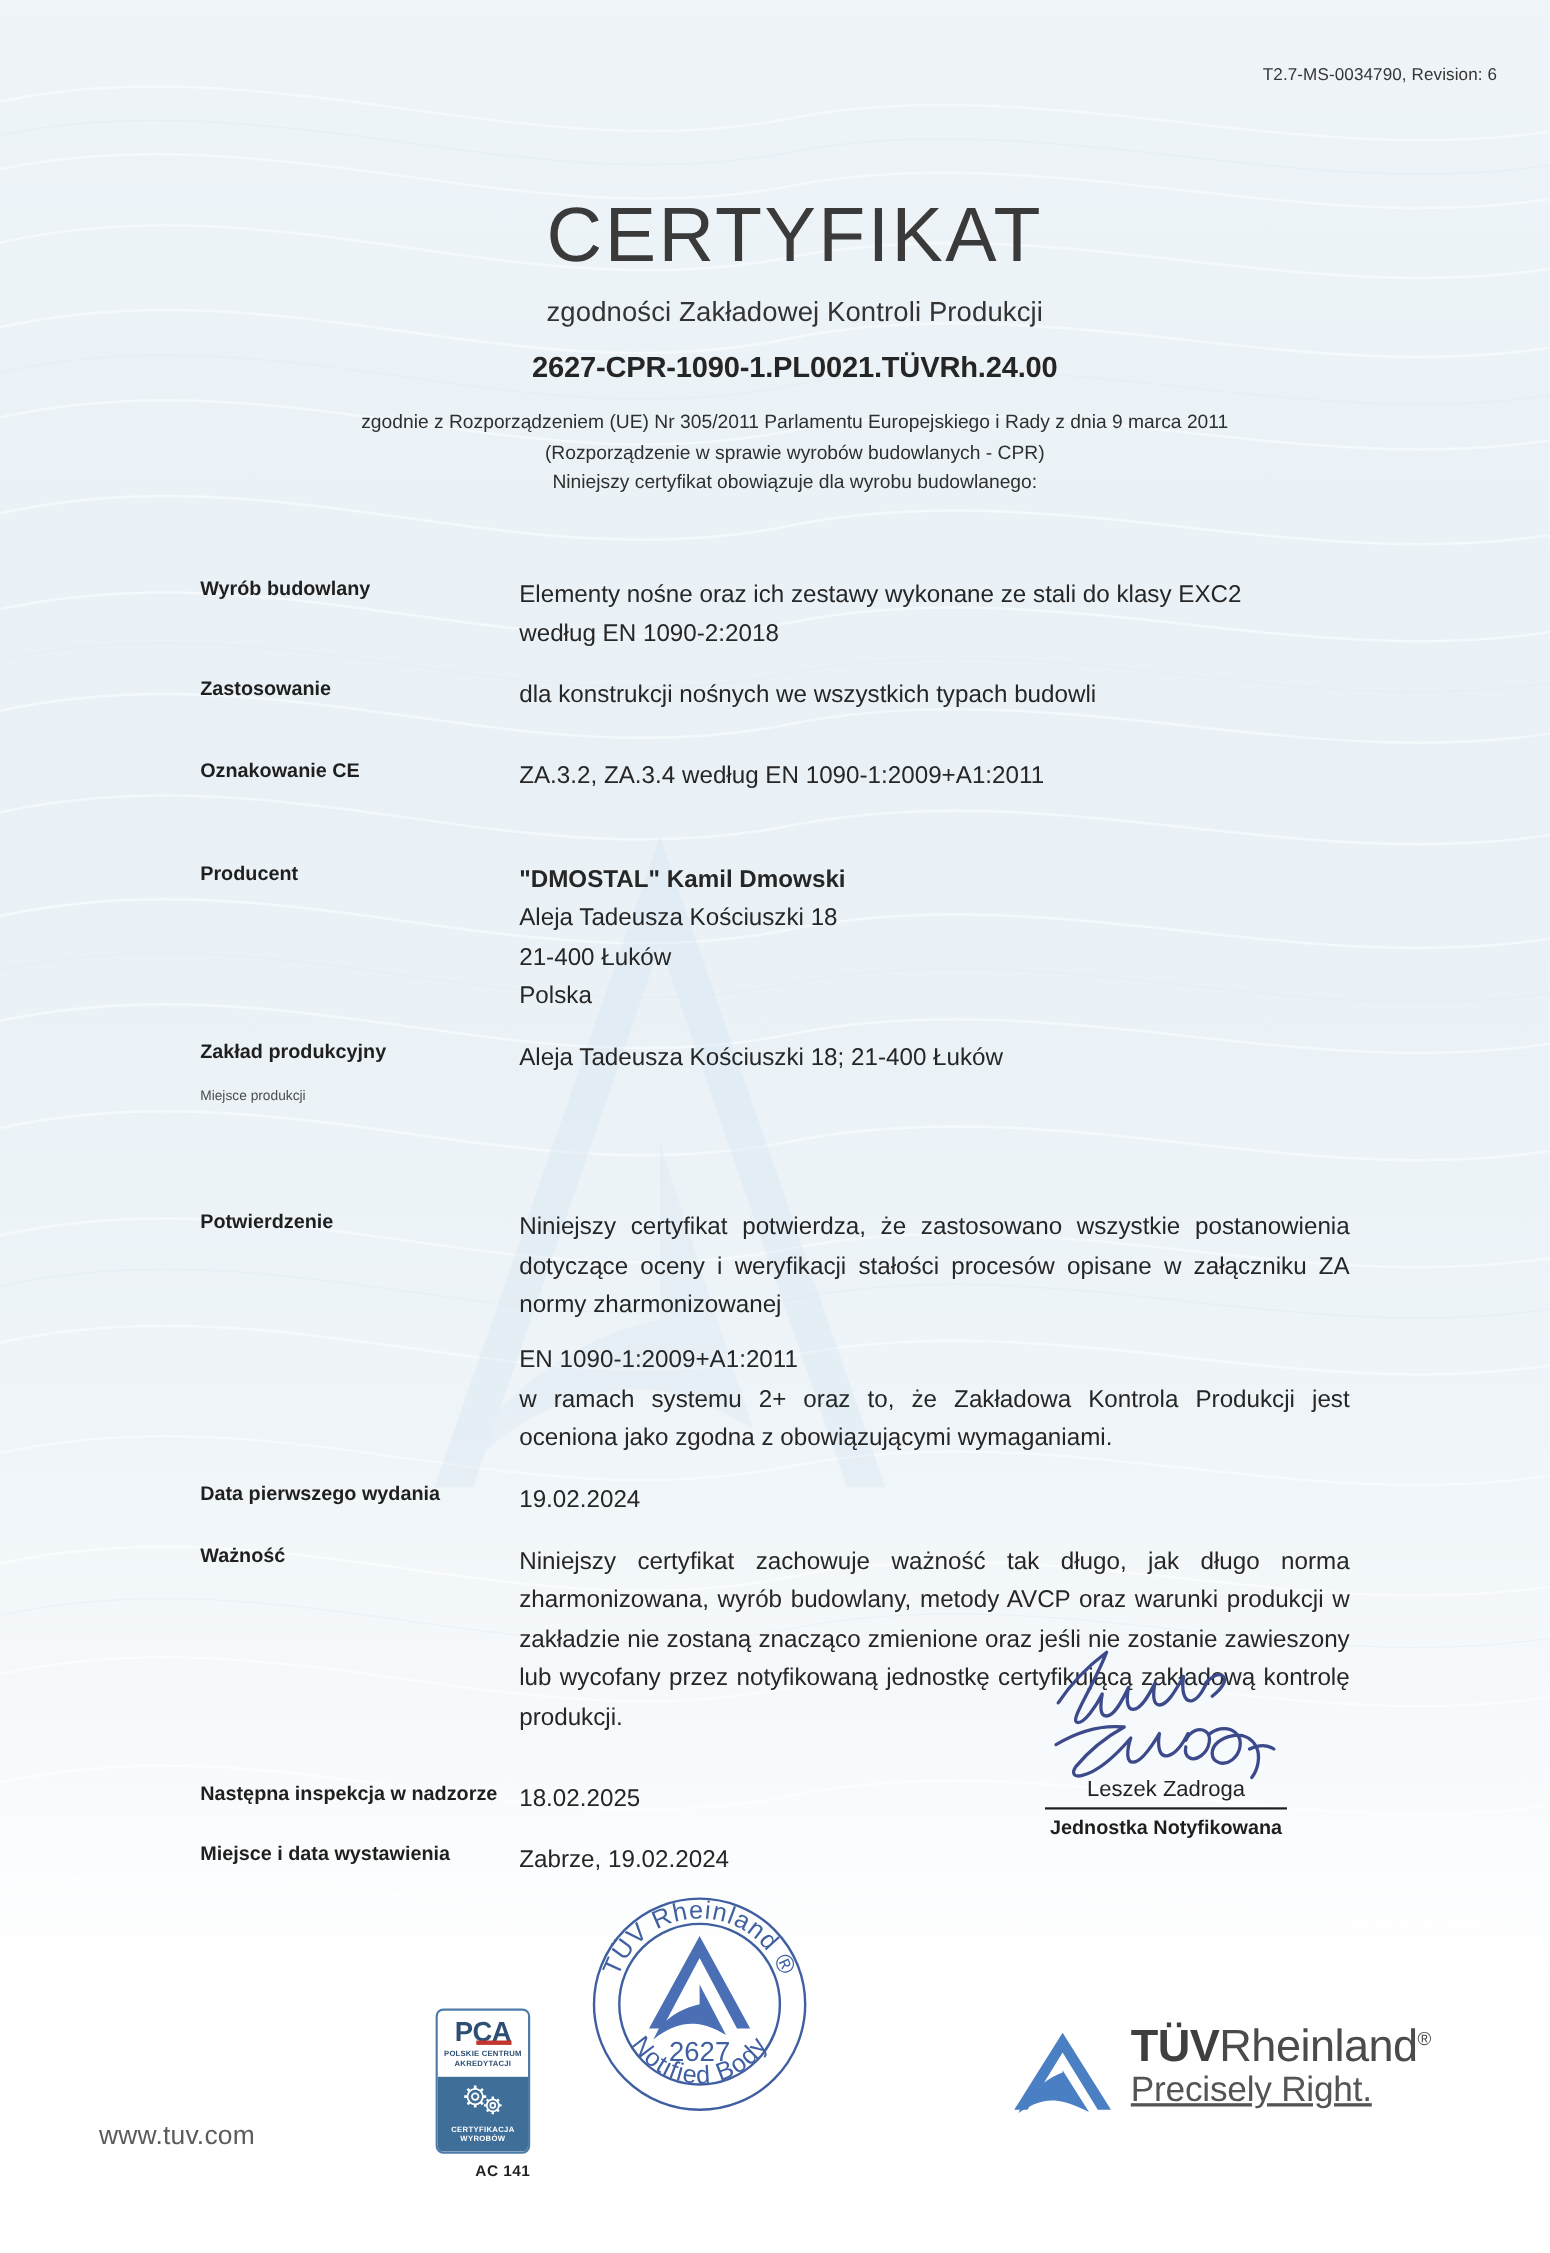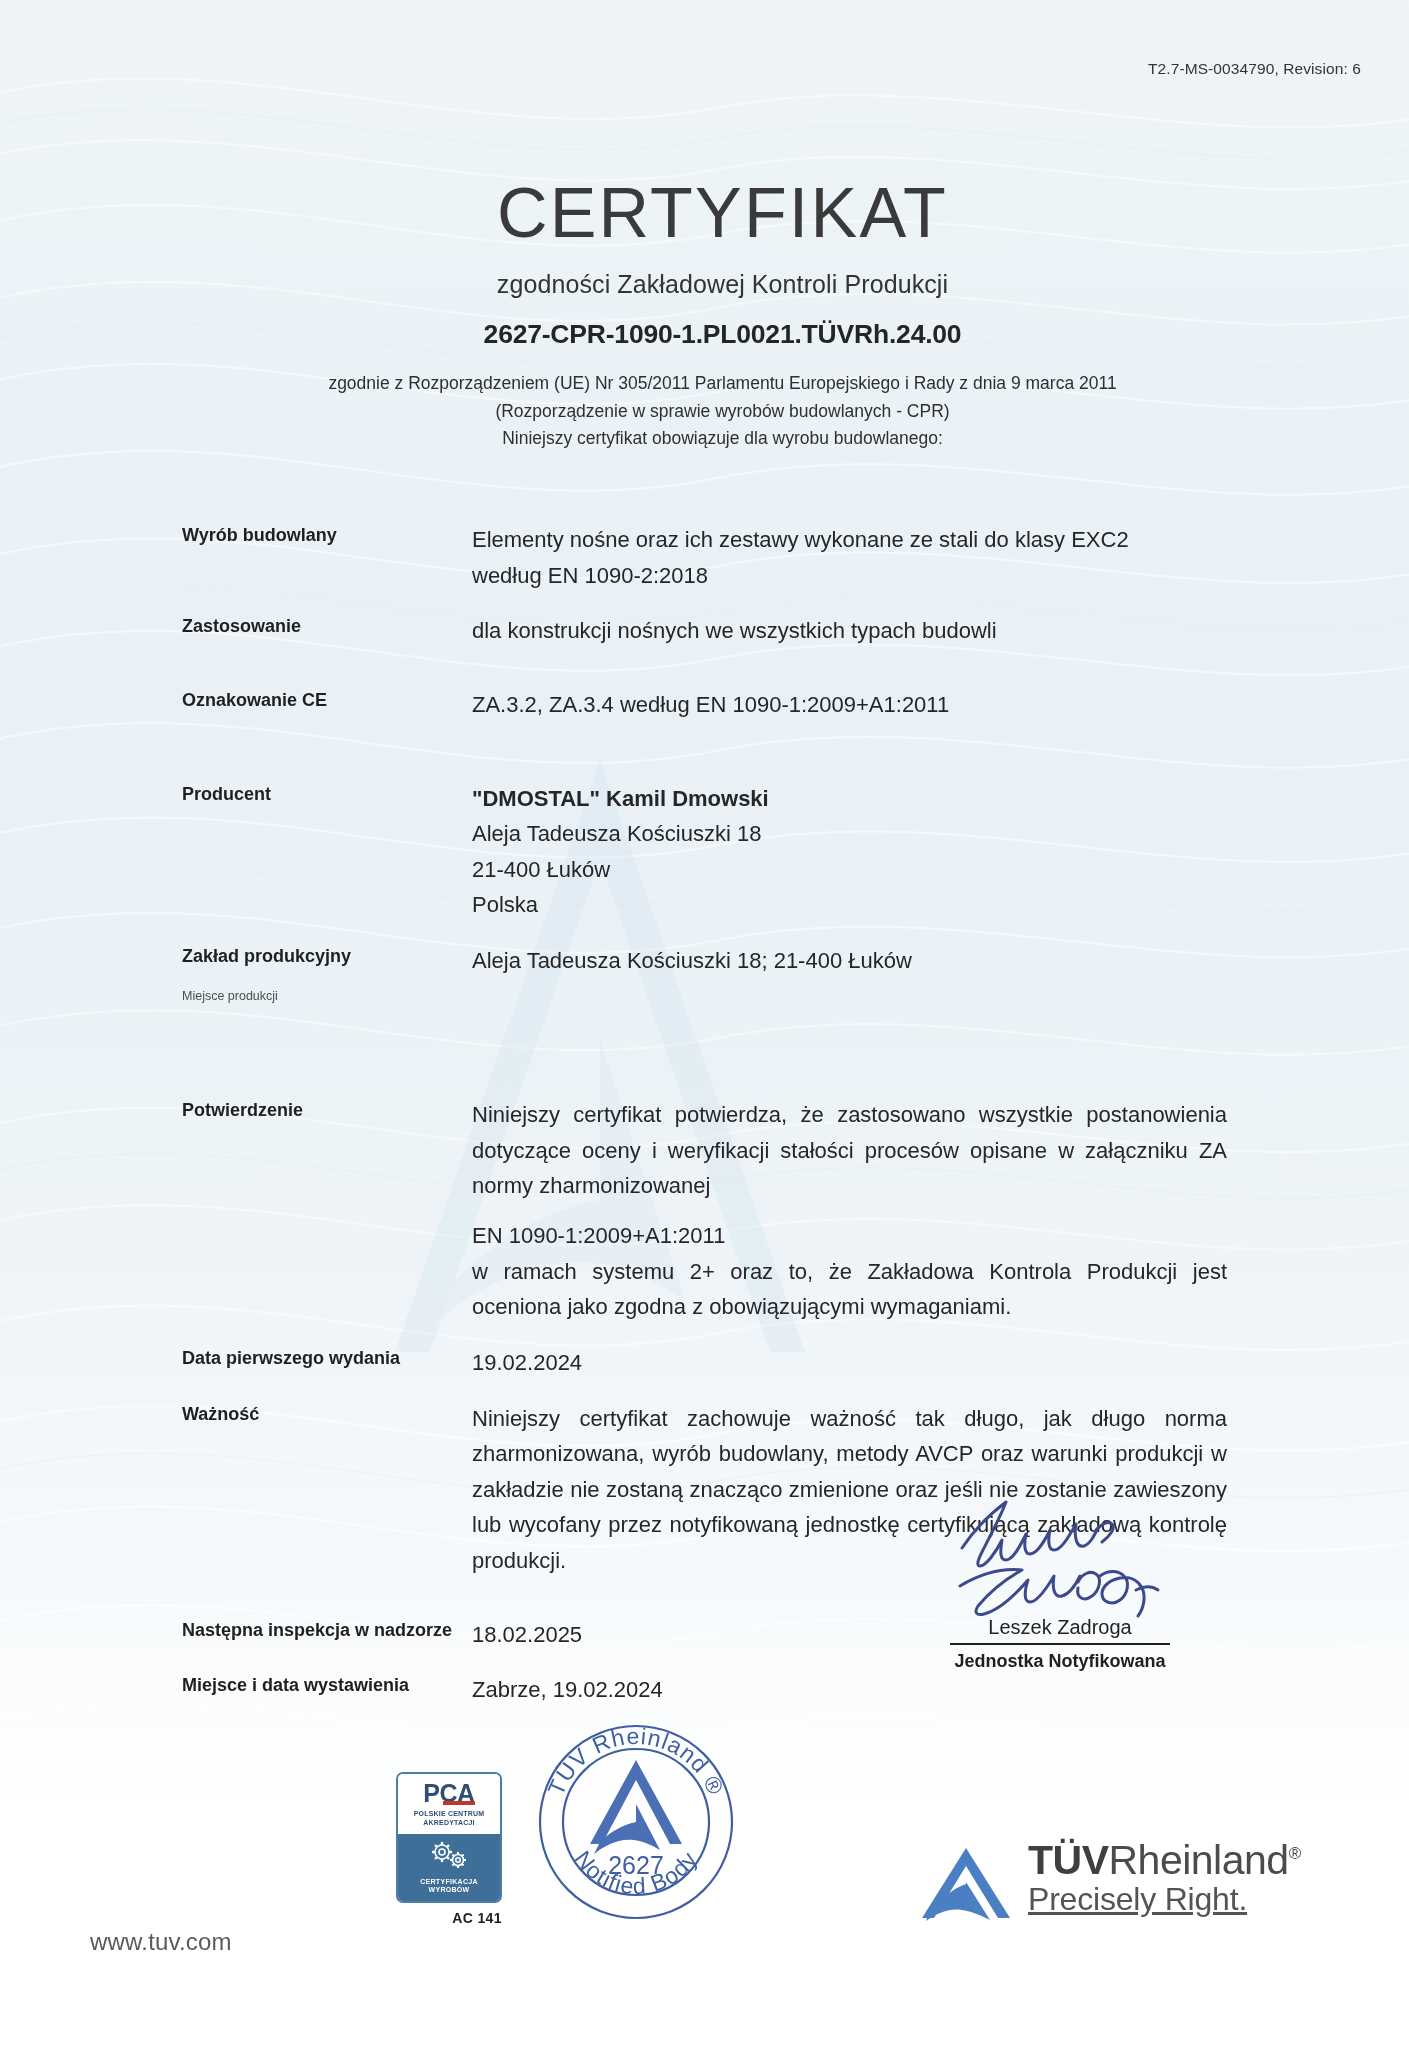--- a/index.html
+++ b/index.html
@@ -166,22 +166,22 @@
     position: absolute;
     left: 90px;
     top: 1928px;
     font-size: 24px;
     color: #5b5b5b;
     letter-spacing: .2px;
   }
   .pca-logo {
     position: absolute;
     left: 396px;
-    top: 1772px;
-    width: 106px;
+    top: 1826px;
+    width: 86px;
   }
   .pca-box {
     border: 2px solid #4e7ca8;
     border-radius: 7px;
     overflow: hidden;
     background: #fff;
   }
   .pca-top {
     padding: 7px 4px 6px;
     text-align: center;

